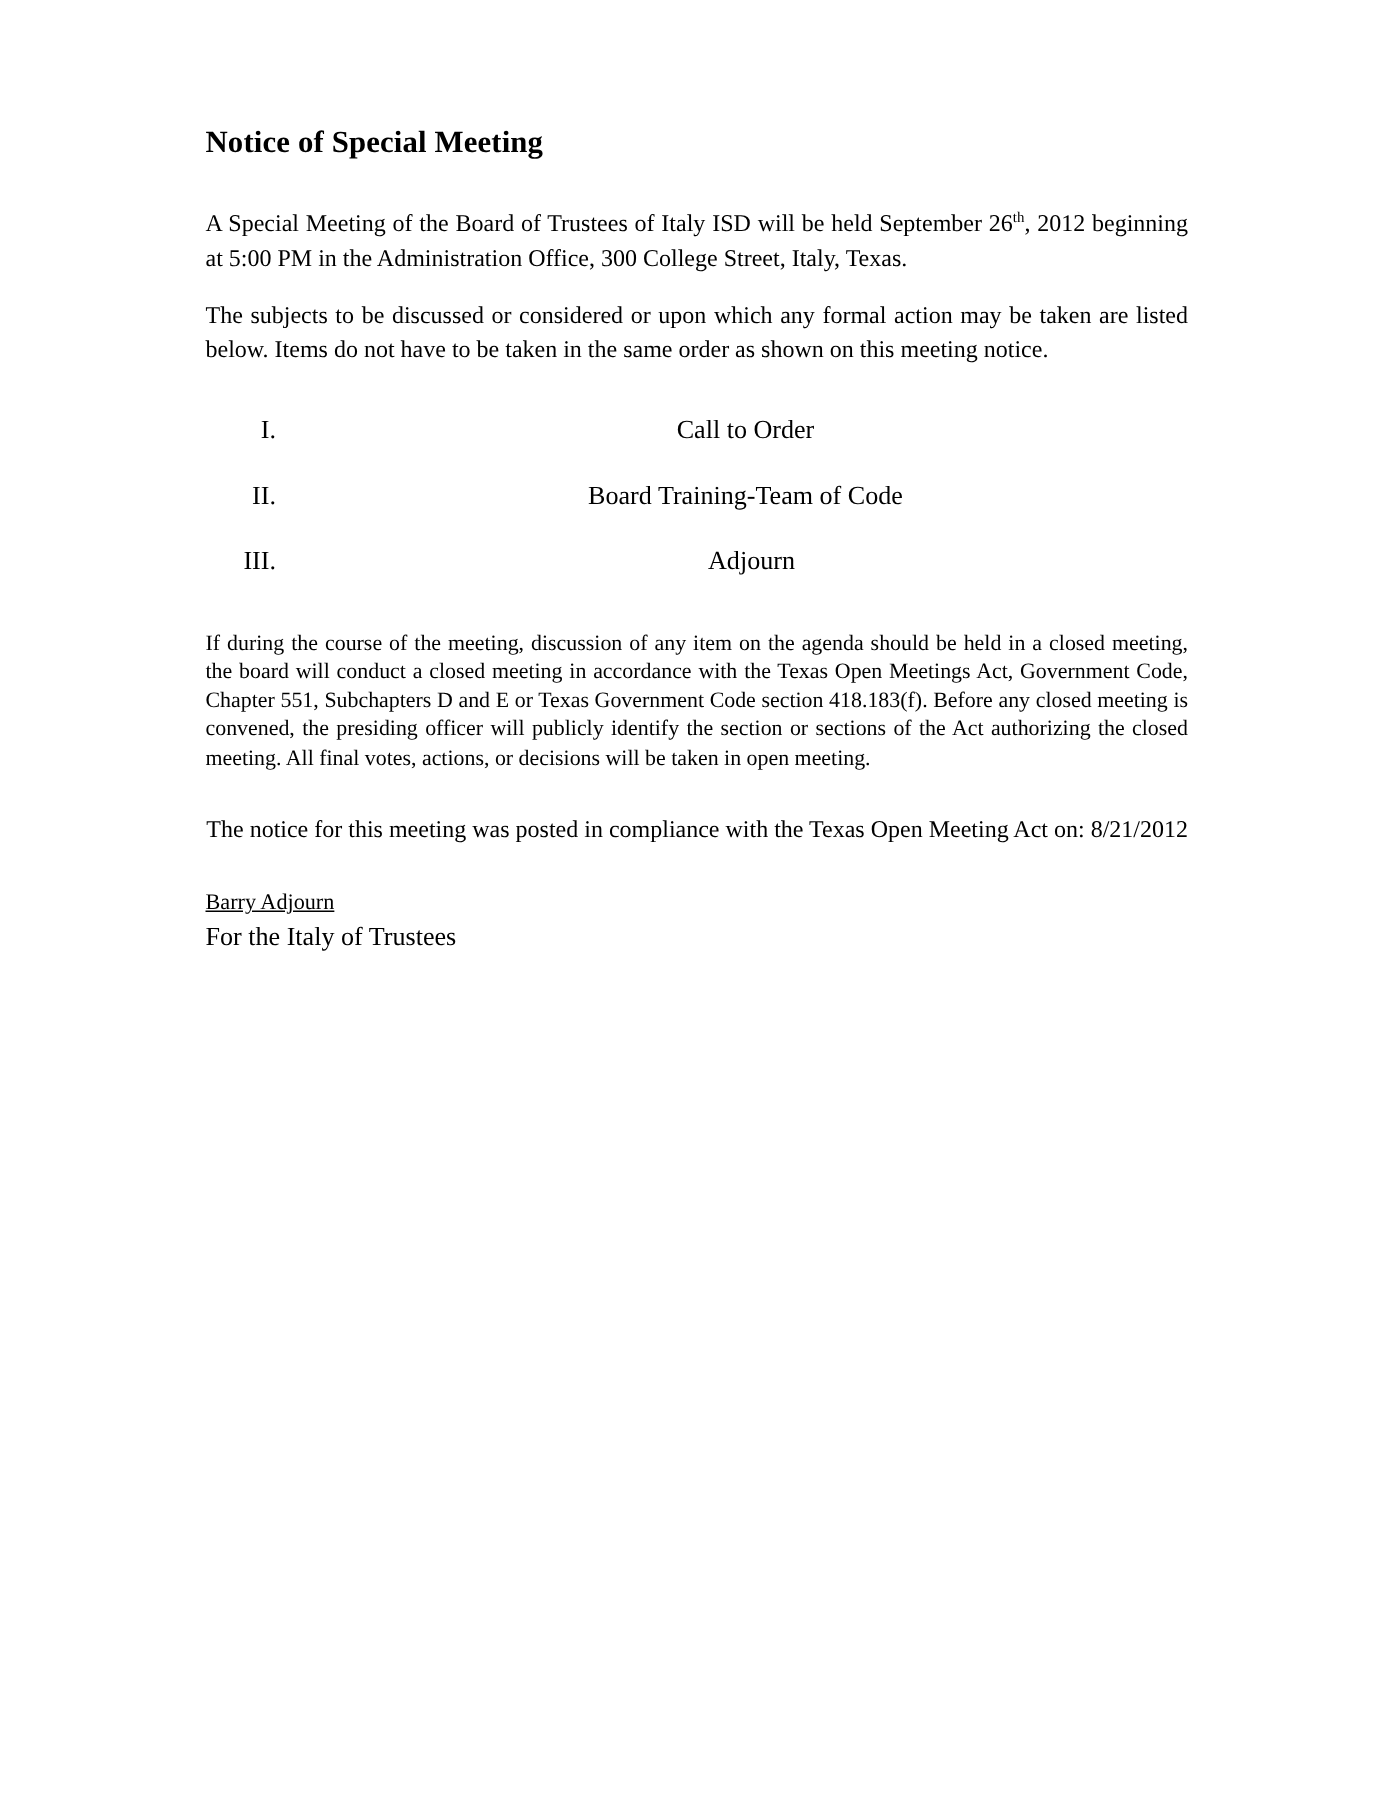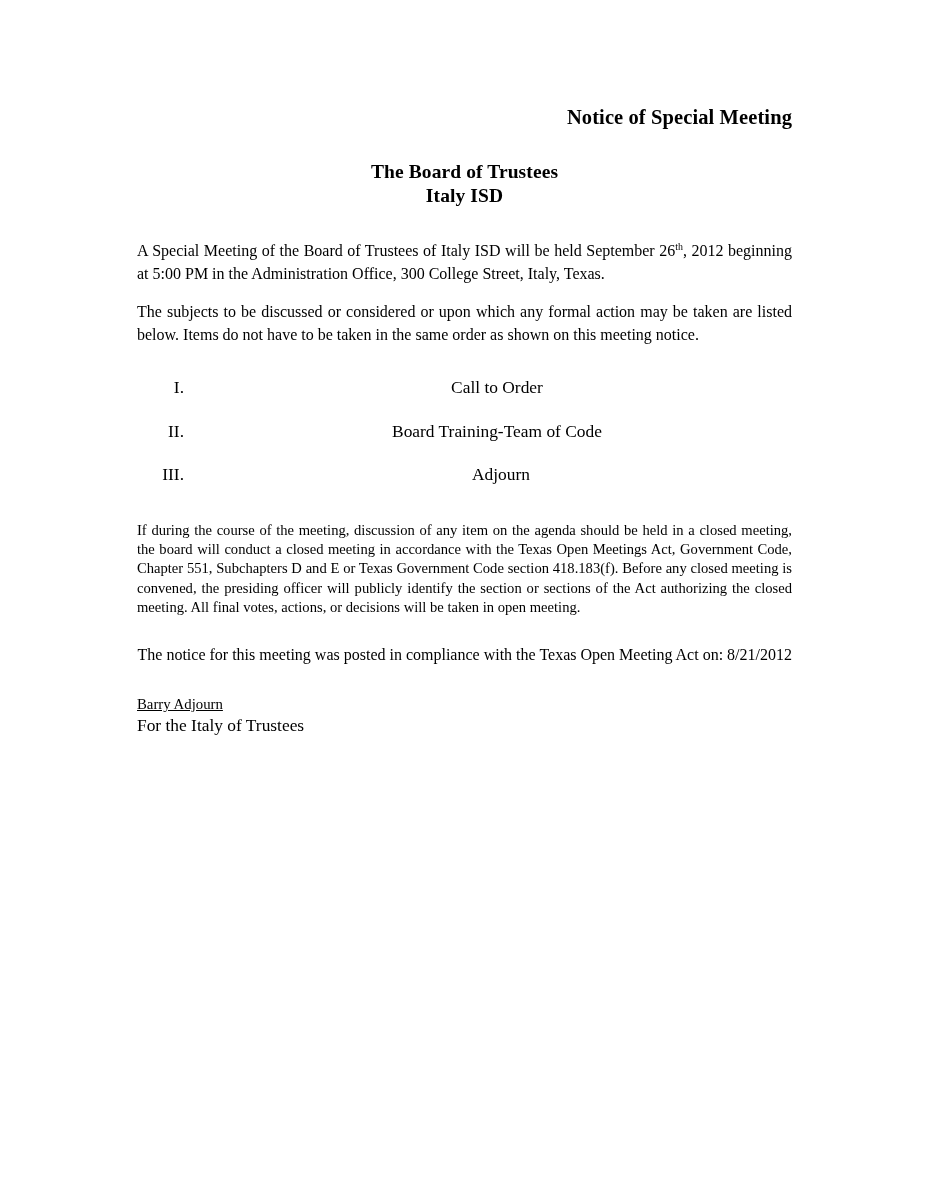--- a/index.html
+++ b/index.html
@@ -30,22 +30,22 @@
   
   .content {
     position: absolute;
     left: 137px;
     top: 0;
     width: 655px;
   }
 
   
   .title-block {
-    margin-top: 106px;
-    text-align: right;
+    margin-top: 84px;
+    text-align: left;
   }
   .doc-title {
     font-size: 20.5px;
     font-weight: bold;
     line-height: 1.12;
     letter-spacing: 0.1px;
   }
   .subtitle-block {
     margin-top: 31px;
     text-align: center;
@@ -142,24 +142,20 @@
 </head>
 <body>
 
 <div class="page">
   <div class="content">
 
     <div class="title-block">
       <div class="doc-title">Notice of Special Meeting</div>
     </div>
 
-    <div class="subtitle-block">
-      <div class="doc-subtitle-1">The Board of Trustees</div>
-      <div class="doc-subtitle-2">Italy ISD</div>
-    </div>
 
     <p class="para para-intro"><span>A Special Meeting of the Board of Trustees of Italy ISD will be held September 26</span><sup class="ordinal">th</sup><span>, 2012 beginning at 5:00 PM in the Administration Office, 300 College Street, Italy, Texas.</span></p>
 
     <p class="para para-subjects">The subjects to be discussed or considered or upon which any formal action may be taken are listed below.  Items do not have to be taken in the same order as shown on this meeting notice.</p>
 
     <div class="agenda">
       <div class="agenda-item">
         <span class="agenda-num">I.</span>
         <span class="agenda-label">Call to Order</span>
       </div>

